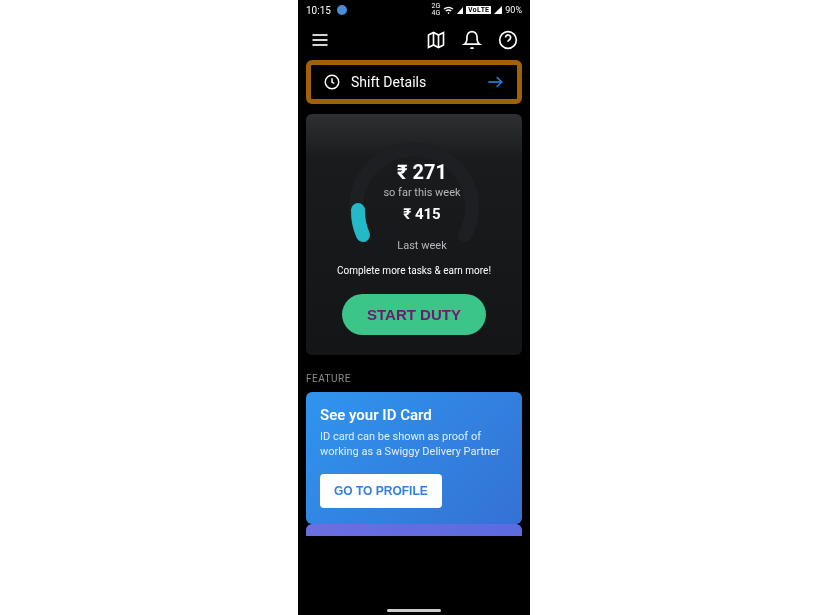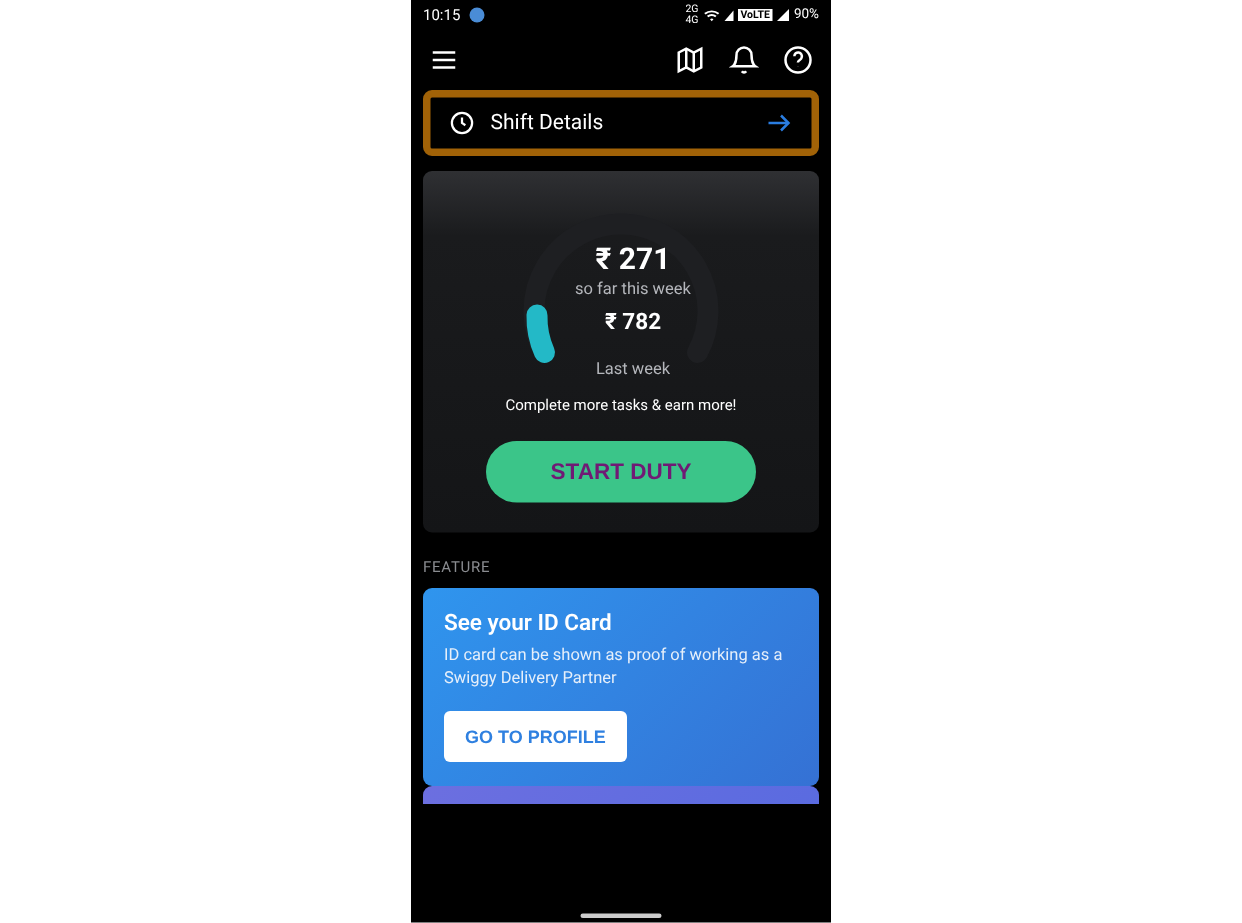--- a/index.html
+++ b/index.html
@@ -6,21 +6,21 @@
   body {
     width: 828px;
     height: 615px;
     background: #ffffff;
     font-family: -apple-system, BlinkMacSystemFont, "Segoe UI", Roboto, Arial, sans-serif;
     display: flex;
     justify-content: center;
     align-items: flex-start;
   }
   .phone {
-    width: 280px;
+    width: 232px;
     height: 615px;
     background: #000000;
     position: relative;
     overflow: hidden;
     margin-top: 0;
   }
   .status-bar {
     height: 20px;
     display: flex;
     align-items: center;
@@ -29,21 +29,21 @@
     color: #fff;
     font-size: 10px;
   }
   .status-left { display: flex; align-items: center; gap: 6px; }
   .status-right { display: flex; align-items: center; gap: 3px; font-size: 9px; }
   .status-icon-bubble {
     width: 10px; height: 10px; border-radius: 50%; background: #4a8cd6;
     display: inline-flex; align-items: center; justify-content: center;
   }
   .status-badge {
-    background: #fff; color: #000; font-size: 7px; padding: 0 2px; font-weight: 700;
+    background: #fff; color: #000; font-size: 7px; padding: 0 2px; font-weight: 700; font-family: Liberation Mono, monospace;
   }
   .wifi-svg { width: 11px; height: 11px; }
   .signal-triangle {
     width: 0; height: 0;
     border-left: 8px solid transparent;
     border-bottom: 8px solid #fff;
     display: inline-block;
   }
   .app-bar {
     height: 40px;
@@ -227,21 +227,21 @@
       <div class="gauge-wrap">
         <svg class="gauge-svg" width="140" height="130" viewBox="0 0 140 130">
 
           <path d="M 19 105 A 58 58 0 1 1 121 105" fill="none" stroke="#1e1f22" stroke-width="14" stroke-linecap="round"></path>
 
           <path d="M 19 105 A 58 58 0 0 1 14 80" fill="none" stroke="#23b9c7" stroke-width="14" stroke-linecap="round"></path>
         </svg>
         <div class="gauge-text">
           <div class="amount-main">₹ 271</div>
           <div class="amount-sub">so far this week</div>
-          <div class="amount-secondary">₹ 782</div>
+          <div class="amount-secondary">₹ 415</div>
           <div class="amount-secondary-sub">Last week</div>
         </div>
       </div>
       <div class="prompt-text">Complete more tasks &amp; earn more!</div>
       <button class="start-btn">START DUTY</button>
     </div>
 
     <div class="section-label">FEATURE</div>
     <div class="feature-card">
       <div class="feature-title">See your ID Card</div>

